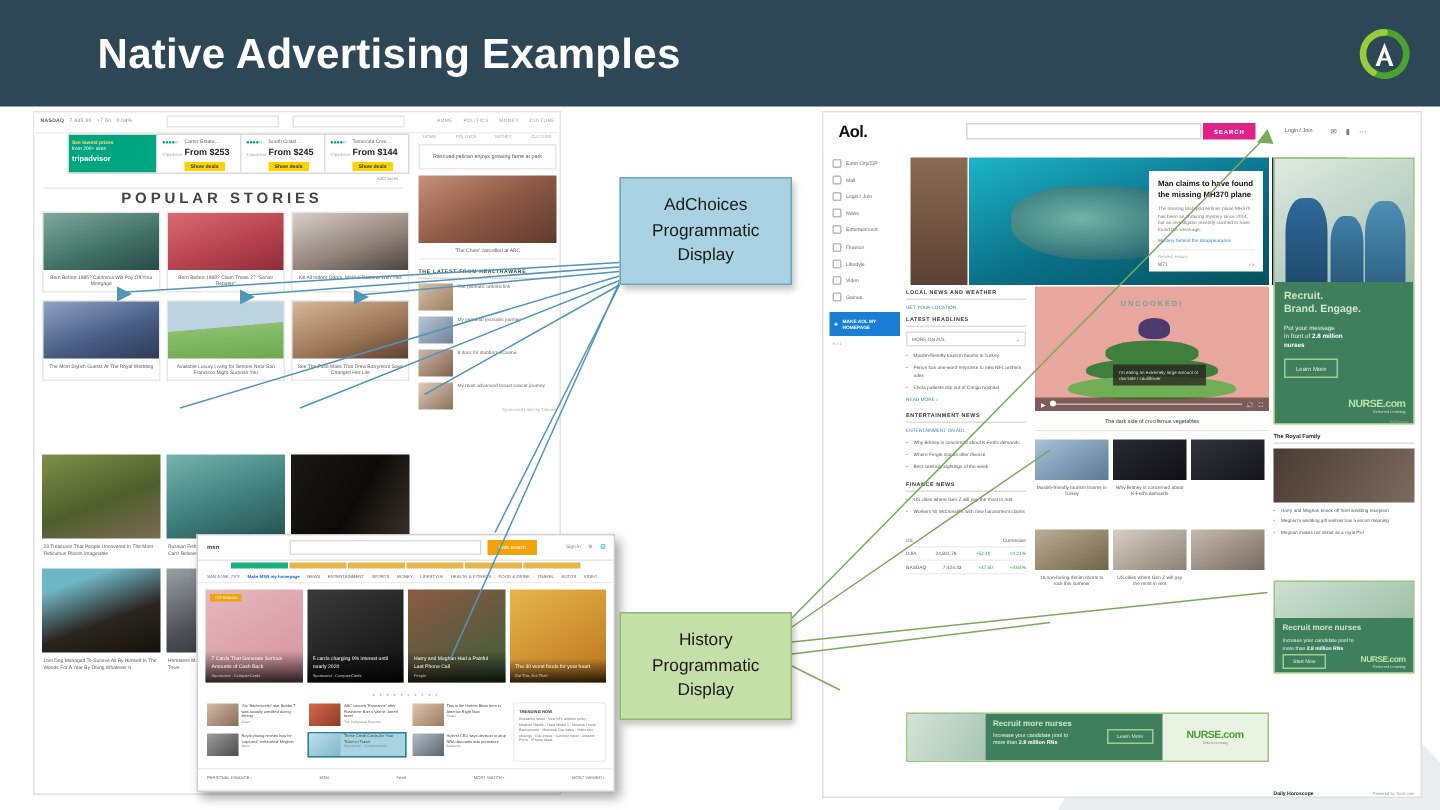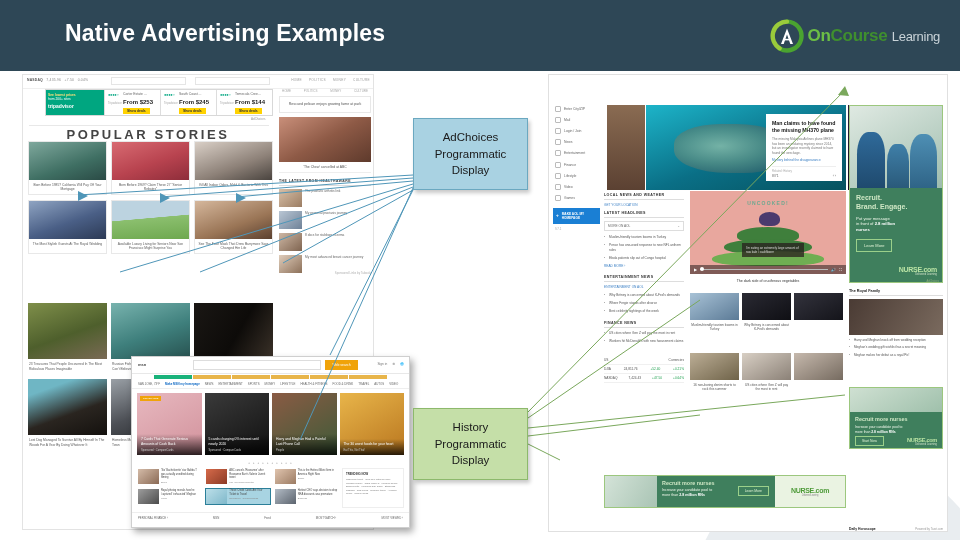--- a/index.html
+++ b/index.html
@@ -11,21 +11,21 @@
   }
   .slide { position:absolute; inset:0; background:#fff; overflow:hidden; }
 
   
   .header {
     position:absolute; left:0; top:0; width:960px; height:71px;
     background:#2e4756;
   }
   .header-title {
     position:absolute; left:65px; top:20px;
-    font-size:23px; font-weight:bold; color:#ffffff;
+    font-size:28px; font-weight:bold; color:#ffffff;
     letter-spacing:.2px;
   }
   .logo-wrap { position:absolute; right:20px; top:19px; display:flex; align-items:center; gap:4px; }
   .logo-mark { width:34px; height:34px; position:relative; }
   .logo-text { font-size:17px; color:#6cbe45; font-weight:bold; letter-spacing:-.3px; }
   .logo-text .oc-dark { color:#3f8f2e; }
   .logo-text .learning { color:#c9d3d8; font-weight:normal; font-size:13px; }
 
   
   .shot { position:absolute; background:#fff; }
@@ -63,21 +63,21 @@
   .ta-cell { flex:1; border-left:1px solid #ddd; padding:2px 2px 0 3px; position:relative; }
   .ta-stars { font-size:4px; color:#00a680; letter-spacing:-.3px; }
   .ta-name { position:absolute; left:18px; top:2px; font-size:3.4px; color:#666; }
   .ta-sub { font-size:2.8px; color:#aaa; position:absolute; left:3px; top:11px; }
   .ta-price { position:absolute; left:18px; top:9px; font-size:6px; font-weight:bold; color:#222; }
   .ta-btn { position:absolute; left:18px; top:18px; background:#ffd200; color:#333; font-size:3.4px; font-weight:bold; padding:1px 4px; }
   .adchoice { position:absolute; left:228px; top:42px; font-size:3px; color:#999; }
 
   .popular-head {
     position:absolute; left:0; top:52px; width:250px; text-align:center;
-    font-size:13px; letter-spacing:2.6px; color:#444; font-weight:bold;
+    font-size:10px; letter-spacing:2.6px; color:#444; font-weight:bold;
   }
   .pop-rule { position:absolute; left:6px; top:50px; width:240px; height:1px; background:#e8e8e8; }
 
   .cardgrid { position:absolute; left:5px; top:66px; width:245px; }
   .crow { display:flex; gap:4px; margin-bottom:5px; }
   .card { width:79px; background:#fff; border:1px solid #e8e8e8; }
   .card .thumb { width:100%; height:38px; background-size:cover; background-position:center; }
   .card .cap { font-size:3.3px; line-height:1.35; color:#5a5a5a; text-align:center; padding:2.5px 2px; min-height:14px; }
   .taboola { position:absolute; right:2px; top:196px; font-size:2.9px; color:#b0b0b0; }
 
@@ -241,21 +241,20 @@
     <div class="header-title">Native Advertising Examples</div>
     <div class="logo-wrap">
       <div class="logo-mark">
         <svg viewBox="0 0 34 34" width="34" height="34">
           <path d="M17 2.6a14.4 14.4 0 1 1-7.4 26.7" fill="none" stroke="#4aa330" stroke-width="4.4" stroke-linecap="round"></path>
           <path d="M9.6 29.3A14.4 14.4 0 0 1 17 2.6" fill="none" stroke="#9acb3b" stroke-width="4.4" stroke-linecap="round"></path>
           <path d="M17 9.5 L23 25 L20.3 25 L17 15.4 L13.7 25 L11 25 Z" fill="#ffffff"></path>
           <path d="M13.2 20.6 h7.6" stroke="#ffffff" stroke-width="1.6"></path>
         </svg>
       </div>
-      <div class="logo-text"><span>On</span><span class="oc-dark">Course</span> <span class="learning">Learning</span></div>
     </div>
   </div>
 
   <div class="shot shot-left">
     <div class="l-topbar">
       <div class="ticker">
         <b>NASDAQ</b>
         &nbsp;&nbsp;<span>7,435.96</span>
         &nbsp;&nbsp;<span>+7.50</span>
         &nbsp;&nbsp;<span>0.04%</span>
@@ -390,20 +389,31 @@
         <div class="li-tx">8 docs for stubborn eczema</div>
       </div>
       <div class="latest-item">
         <div class="li-th" style="background:linear-gradient(140deg,#e0cdbb,#8c7059)"></div>
         <div class="li-tx">My most advanced breast cancer journey</div>
       </div>
     </div>
   </div>
 
   <div class="shot shot-right">
+    <div class="aol-head">
+      <div class="aol-logo">Aol.</div>
+      <div class="aol-search"></div>
+      <div class="aol-searchbtn">SEARCH</div>
+      <div class="aol-login">Login / Join</div>
+      <div class="aol-icons">
+        <span>✉</span>
+        <span>▮</span>
+        <span>⋯</span>
+      </div>
+    </div>
 
     <div class="aol-side">
       <div class="side-item">
           <span class="si"></span>
           <span>Enter City/ZIP</span>
         </div>
       <div class="side-item">
           <span class="si"></span>
           <span>Mail</span>
         </div>

